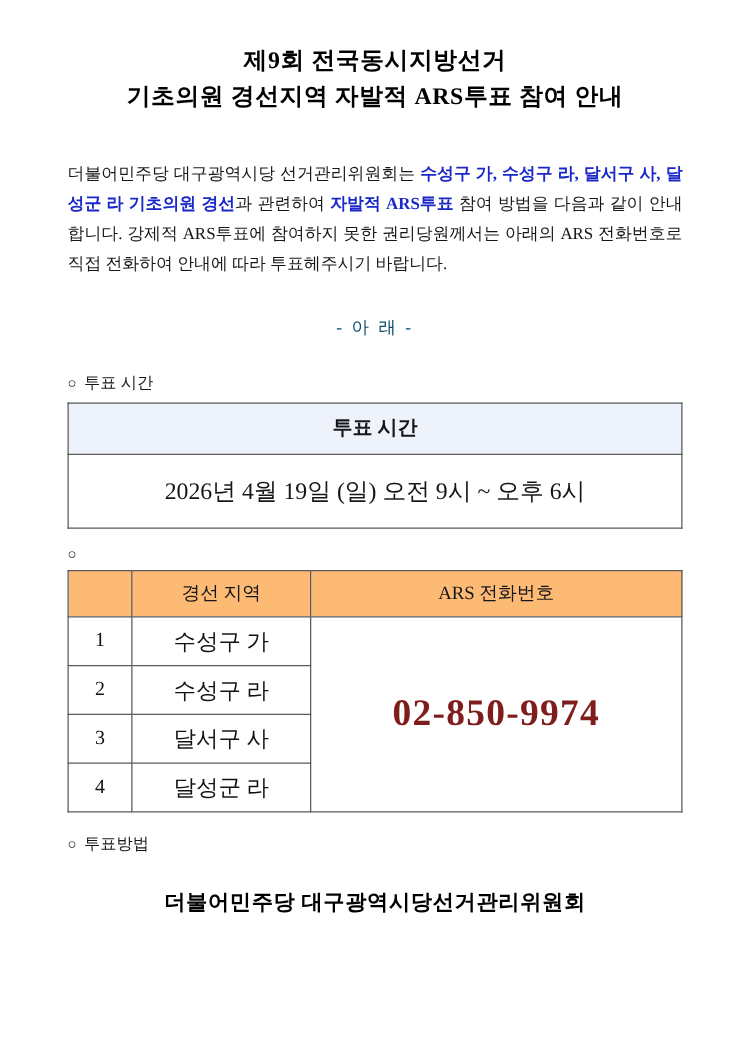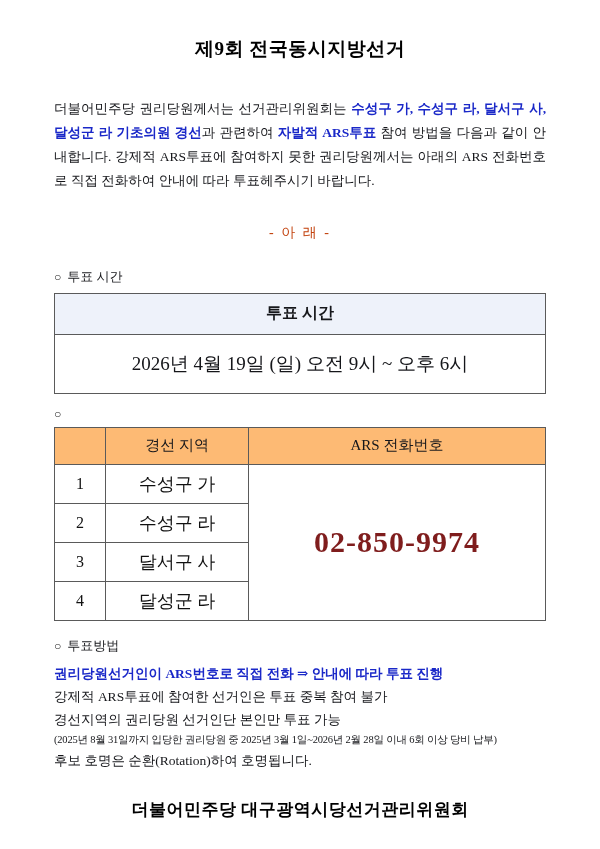--- a/index.html
+++ b/index.html
@@ -43,21 +43,21 @@
   .blue-bold {
     color: #1a28c8;
     font-weight: bold;
   }
   .center-note {
     text-align: center;
     margin-top: 30px;
     margin-bottom: 26px;
     font-size: 14px;
     letter-spacing: 2px;
-    color: #c2410c;
+    color: #0c4a6e;
   }
   .section-label {
     font-size: 13px;
     color: #15161a;
     margin-bottom: 7px;
     display: flex;
     align-items: center;
     gap: 6px;
   }
   .circle-marker {
@@ -145,23 +145,24 @@
   }
   .spacer-sm { height: 14px; }
 </style>
 </head>
 <body>
 
 <div class="page">
 
   <div class="title-block">
     <div class="title-line">제9회 전국동시지방선거</div>
-  </div>
-
-  <p class="intro"><span>더불어민주당 권리당원께서는 선거관리위원회는 </span><span class="blue-bold">수성구 가, 수성구 라, 달서구 사, 달성군 라 기초의원 경선</span><span>과 관련하여 </span><span class="blue-bold">자발적 ARS투표</span><span> 참여 방법을 다음과 같이 안내합니다. 강제적 ARS투표에 참여하지 못한 권리당원께서는 아래의 ARS 전화번호로 직접 전화하여 안내에 따라 투표헤주시기 바랍니다.</span></p>
+    <div class="title-line">기초의원 경선지역 자발적 ARS투표 참여 안내</div>
+  </div>
+
+  <p class="intro"><span>더불어민주당 대구광역시당 선거관리위원회는 </span><span class="blue-bold">수성구 가, 수성구 라, 달서구 사, 달성군 라 기초의원 경선</span><span>과 관련하여 </span><span class="blue-bold">자발적 ARS투표</span><span> 참여 방법을 다음과 같이 안내합니다. 강제적 ARS투표에 참여하지 못한 권리당원께서는 아래의 ARS 전화번호로 직접 전화하여 안내에 따라 투표헤주시기 바랍니다.</span></p>
 
   <div class="center-note">- 아    래 -</div>
 
   <div class="section-label">
     <span class="circle-marker">○</span>
     <span>투표 시간</span>
   </div>
 
   <table class="doc-table time-table">
     <tbody>
@@ -205,24 +206,17 @@
         <td class="region-cell">달성군 라</td>
       </tr>
     </tbody>
   </table>
 
   <div class="method-block">
     <div class="section-label">
       <span class="circle-marker">○</span>
       <span>투표방법</span>
     </div>
-    <div class="method-lines">
-      <div class="line-blue">권리당원선거인이 ARS번호로 직접 전화 ⇒ 안내에 따라 투표 진행</div>
-      <div>강제적 ARS투표에 참여한 선거인은 투표 중복 참여 불가</div>
-      <div>경선지역의 권리당원 선거인단 본인만 투표 가능</div>
-      <div class="small-note">(2025년 8월 31일까지 입당한 권리당원 중 2025년 3월 1일~2026년 2월 28일 이내 6회 이상 당비 납부)</div>
-      <div>후보 호명은 순환(Rotation)하여 호명됩니다.</div>
-    </div>
   </div>
 
   <div class="footer">더불어민주당 대구광역시당선거관리위원회</div>
 
 </div>
 
 </body></html>

